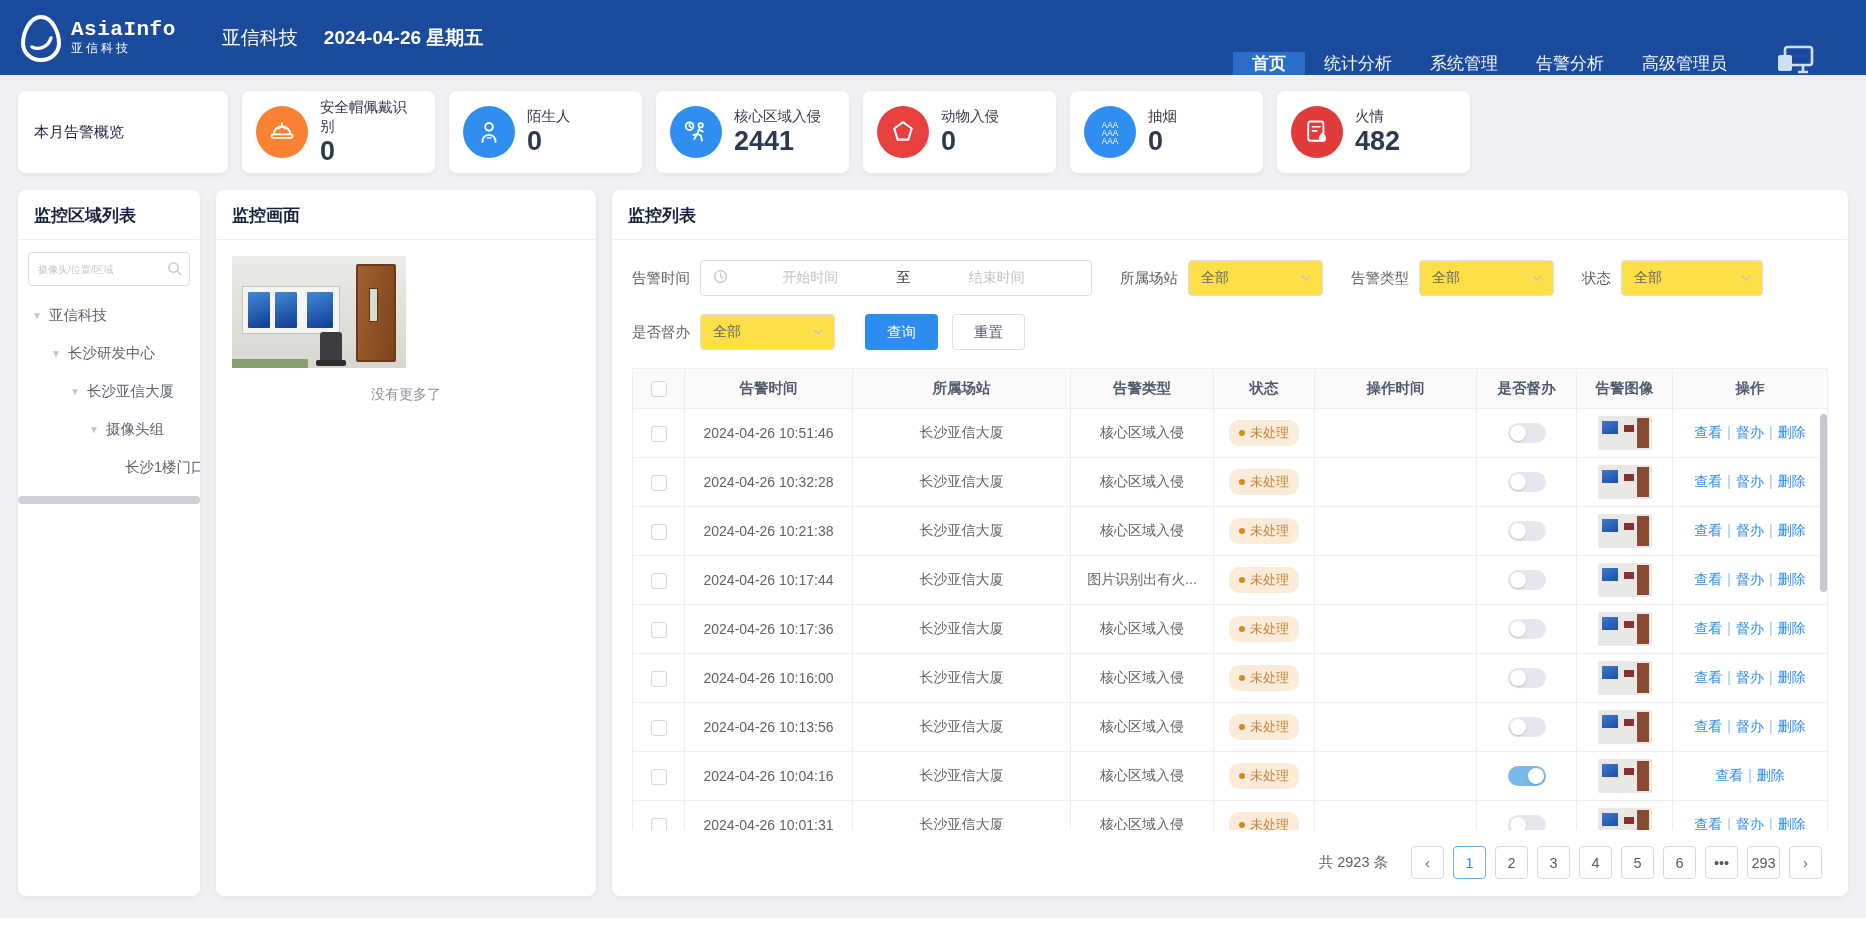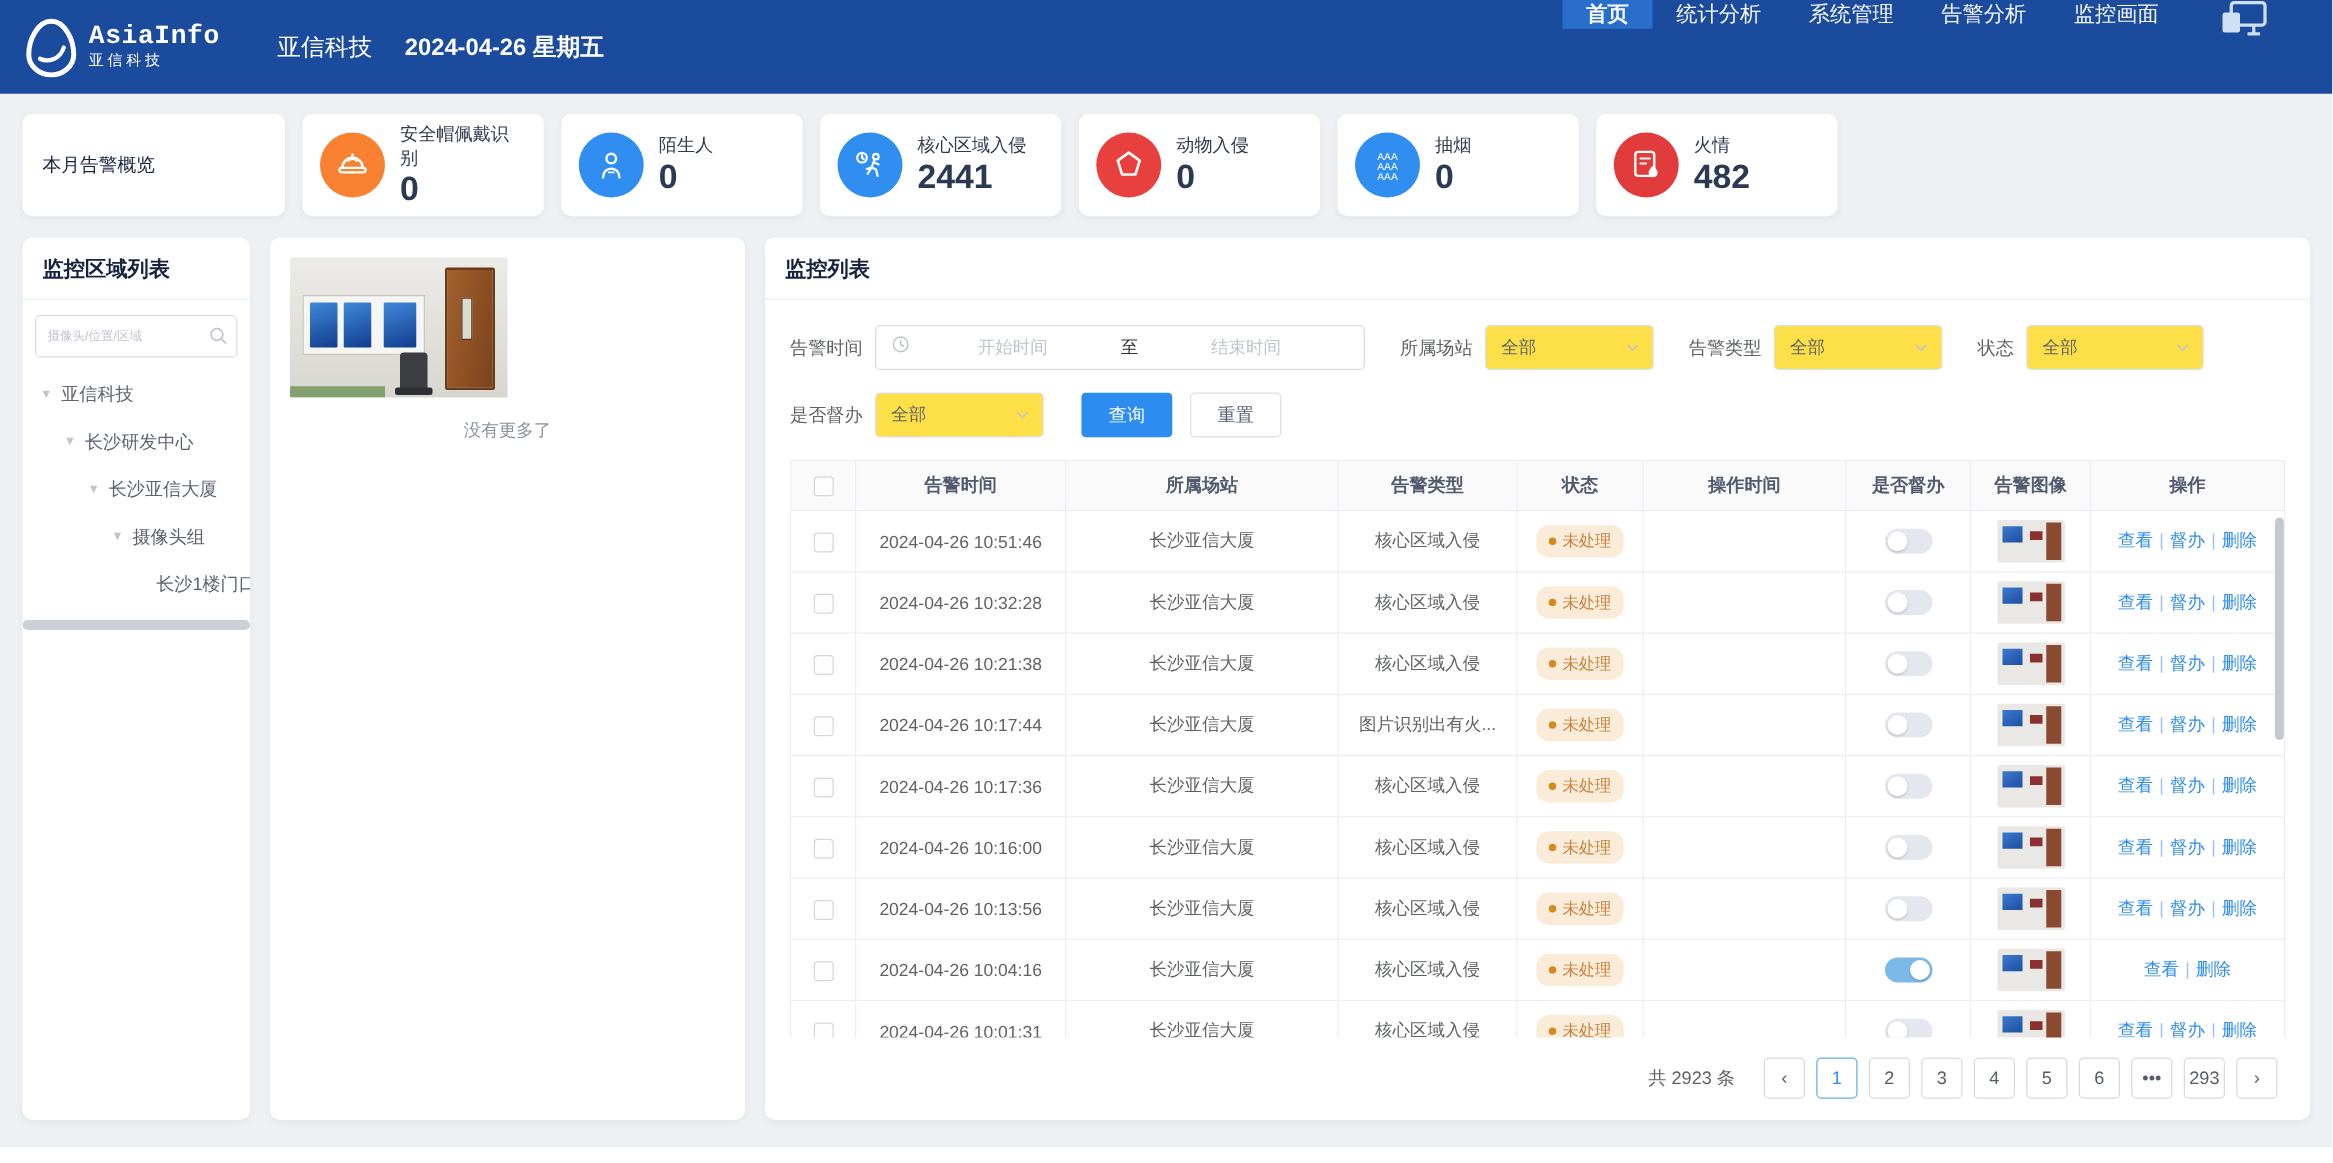--- a/index.html
+++ b/index.html
@@ -8,21 +8,21 @@
 
   
   .navbar { height:75px; background:#1b4b9c; display:flex; align-items:stretch; padding:0 26px 0 20px; color:#fff; }
   .nav-left { display:flex; align-items:center; }
   .logo-wrap { display:flex; align-items:center; gap:9px;font-family:Liberation Mono, monospace; }
   .logo-text-col { display:flex; flex-direction:column; line-height:1.05; }
   .logo-en { font-size:21px; font-weight:bold; letter-spacing:.5px; }
   .logo-cn { font-size:12px; letter-spacing:3px; margin-top:2px; }
   .nav-company { font-size:19px; margin-left:46px; }
   .nav-date { font-size:19px; font-weight:bold; margin-left:26px; }
-  .nav-right { margin-left:auto; display:flex; align-items:flex-start; }
+  .nav-right { margin-left:auto; display:flex; align-items:flex-end; }
   .nav-items { display:flex; align-items:stretch; }
   .nav-item { display:flex; align-items:center; padding:0 19px; font-size:17px; color:rgba(255,255,255,.96); cursor:pointer; }
   .nav-item.active { background:#2a6ecb; font-weight:bold; }
   .nav-monitor { display:flex; align-items:center; margin:0 26px 0 30px; }
   .nav-user { display:flex; align-items:center; gap:10px; }
   .avatar { width:42px; height:42px; border-radius:50%; background:#2196d6; display:flex; align-items:center; justify-content:center; overflow:hidden; }
   .user-text { font-size:13.5px; line-height:1.35; }
 
   
   .stats-row { display:flex; gap:14px; padding:16px 18px 0; }
@@ -125,21 +125,21 @@
       </div>
       <span class="nav-company">亚信科技</span>
       <span class="nav-date">2024-04-26 星期五</span>
     </div>
     <div class="nav-right">
       <nav class="nav-items" id="nav-items">
           <div class="nav-item active">首页</div>
           <div class="nav-item">统计分析</div>
           <div class="nav-item">系统管理</div>
           <div class="nav-item">告警分析</div>
-          <div class="nav-item">监控画面</div>
+          <div class="nav-item">高级管理员</div>
         </nav>
       <span class="nav-monitor">
         <svg width="38" height="30" viewBox="0 0 38 30">
           <rect x="9" y="2" width="27" height="18" rx="2.5" fill="none" stroke="#cfe0f5" stroke-width="2.6"></rect>
           <rect x="2" y="10" width="14" height="16" rx="2" fill="#cfe0f5"></rect>
           <path d="M22 27 h10 M27 20 v7" stroke="#cfe0f5" stroke-width="2.6"></path>
         </svg>
       </span>
     </div>
   </header>
@@ -262,20 +262,21 @@
             <div class="tree-node" style="padding-left: 80px;">
               <span class="caret" style="visibility:hidden">▼</span>
               <span>长沙1楼门口</span>
             </div>
           </div>
         <div class="h-scrollbar"></div>
       </div>
     </aside>
 
     <section class="panel video-panel">
+      <div class="panel-title">监控画面</div>
       <div class="video-body">
         <div class="cam">
           <div class="board">
             <div class="poster" style="left:5px"></div>
             <div class="poster" style="left:32px"></div>
             <div class="poster" style="left:64px; width:26px"></div>
           </div>
           <div class="door">
               <div class="door-win"></div>
             </div>

